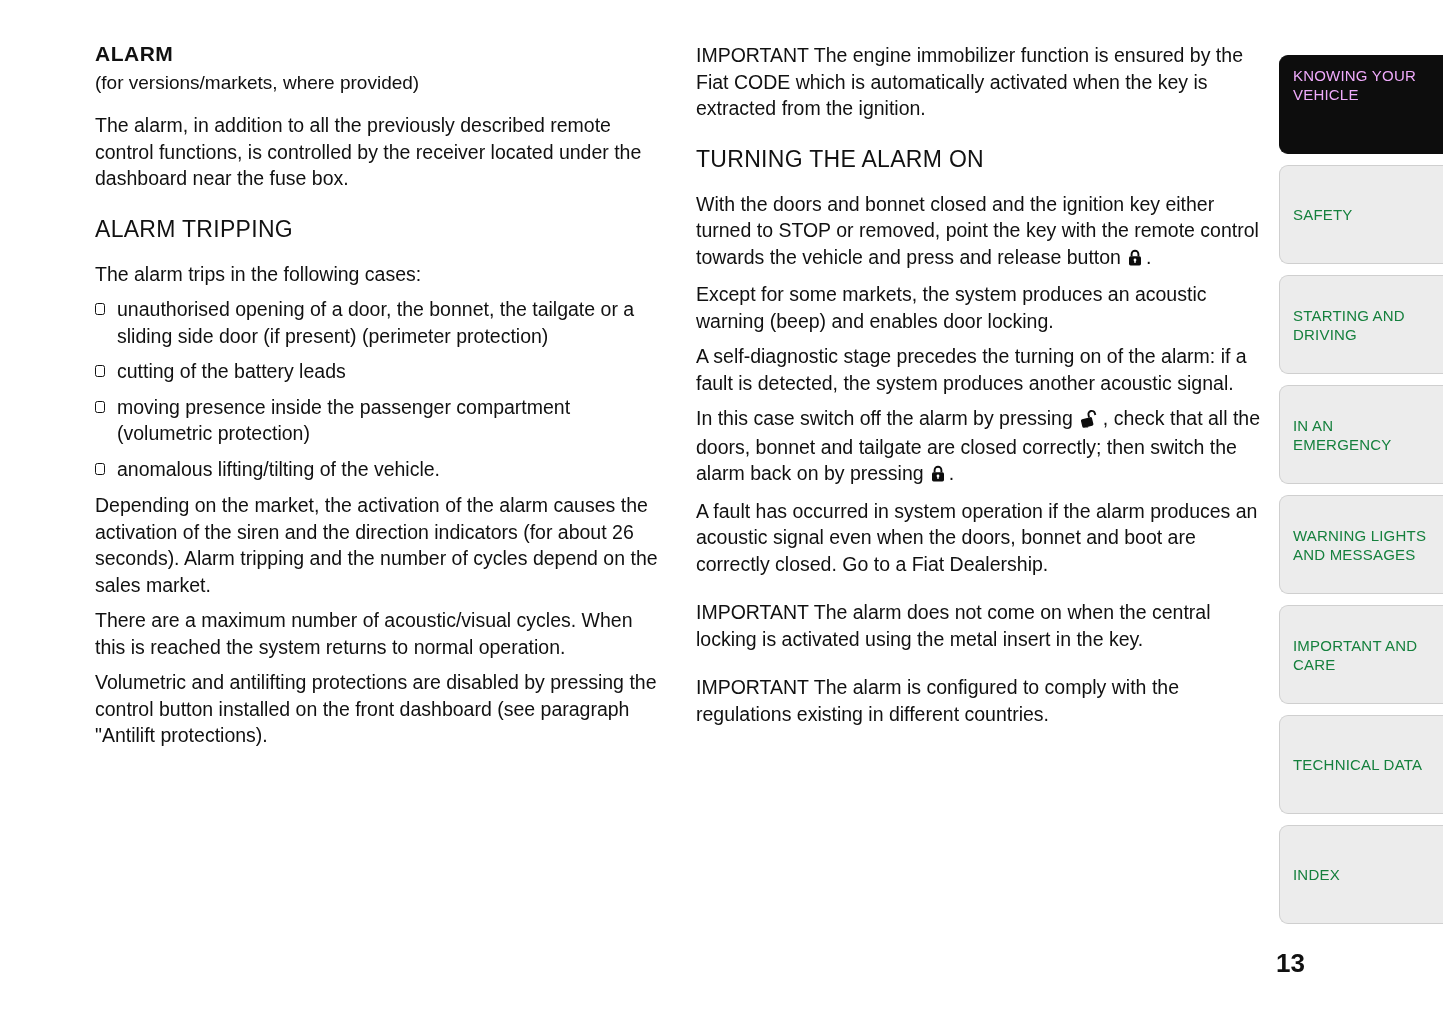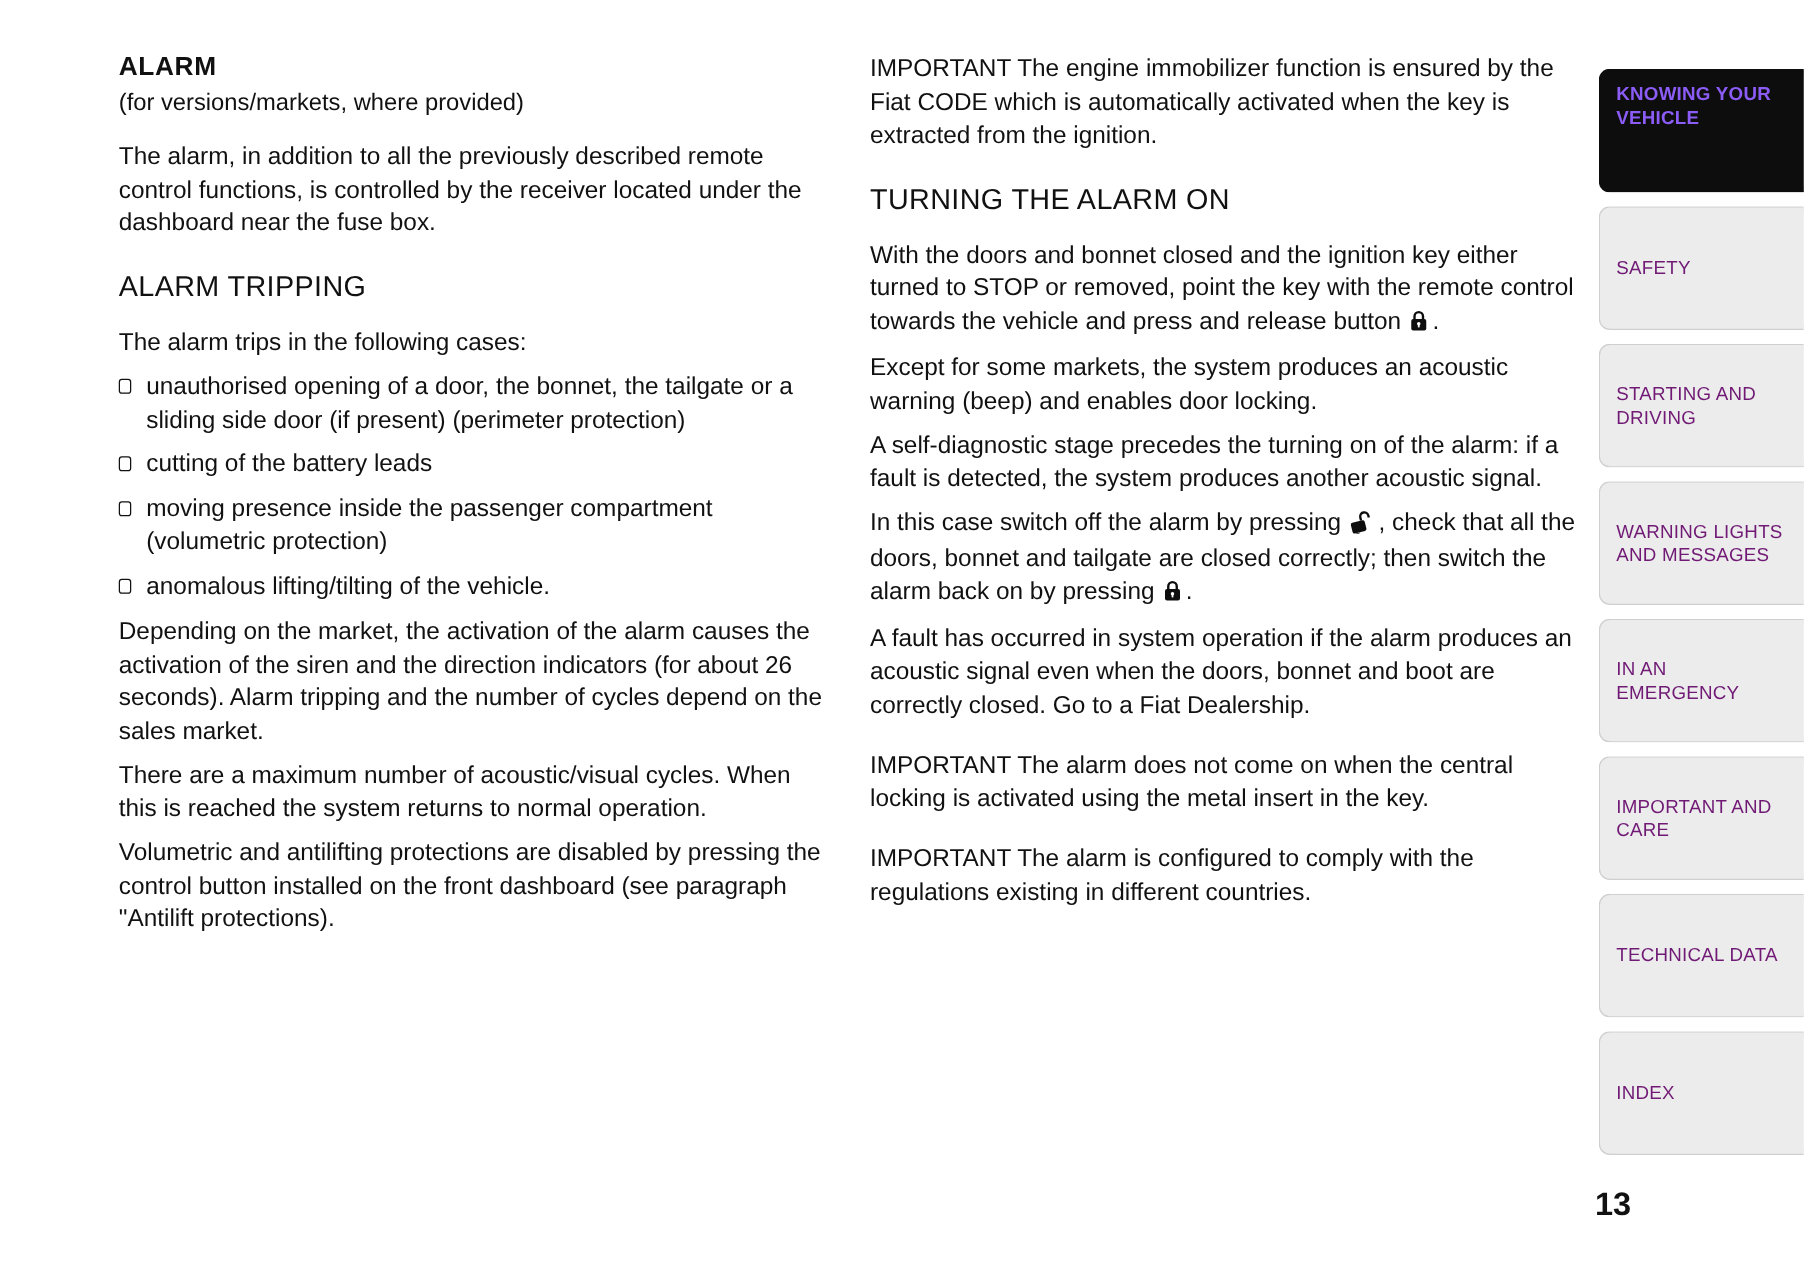--- a/index.html
+++ b/index.html
@@ -60,28 +60,28 @@
     width: 164px; height: 99px;
     margin-bottom: 11px;
     background: #ececec;
     border: 1px solid #cfcfcf;
     border-right: none;
     border-radius: 9px 0 0 9px;
     display: flex; align-items: center;
     padding: 10px 10px 10px 13px;
     font-size: 15px; line-height: 19px;
     letter-spacing: 0.2px;
-    color: #701a75;
+    color: #15803d;
     cursor: pointer;
   }
   .tab.active {
     background: #0d0d0d;
     border-color: #0d0d0d;
-    color: #8b5cf6;
-    font-weight: bold;
+    color: #f0abfc;
+    font-weight: normal;
     align-items: flex-start;
   }
   .page-number {
     position: absolute;
     left: 1276px; top: 948px;
     font-size: 26px; font-weight: bold;
   }
 </style>
 </head>
 <body>
@@ -159,24 +159,24 @@
   <div class="tab active">
     <span>KNOWING YOUR VEHICLE</span>
   </div>
   <div class="tab">
     <span>SAFETY</span>
   </div>
   <div class="tab">
     <span>STARTING AND DRIVING</span>
   </div>
   <div class="tab">
-    <span>WARNING LIGHTS AND MESSAGES</span>
+    <span>IN AN EMERGENCY</span>
   </div>
   <div class="tab">
-    <span>IN AN EMERGENCY</span>
+    <span>WARNING LIGHTS AND MESSAGES</span>
   </div>
   <div class="tab">
     <span>IMPORTANT AND CARE</span>
   </div>
   <div class="tab">
     <span>TECHNICAL DATA</span>
   </div>
   <div class="tab">
     <span>INDEX</span>
   </div>

